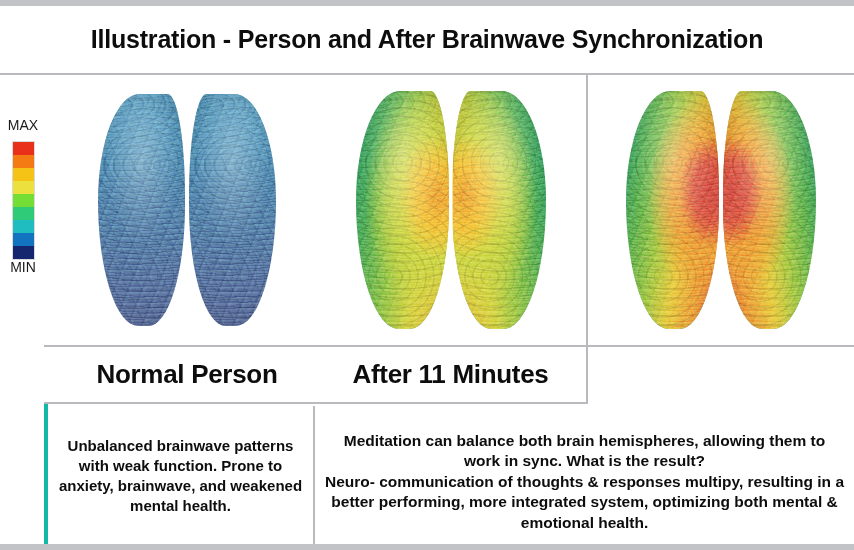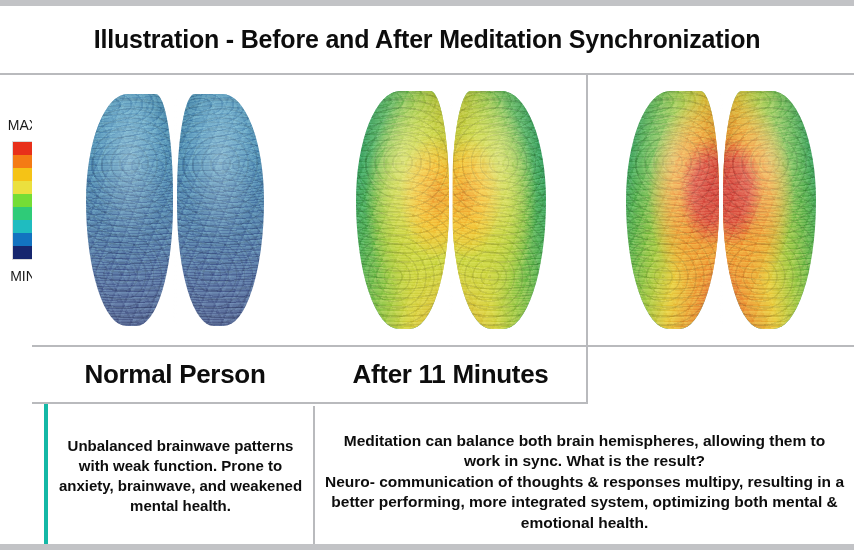--- a/index.html
+++ b/index.html
@@ -73,39 +73,39 @@
     flex-direction: column;
     align-items: center;
   }
   .legend-label {
     font-size: 14px;
     font-weight: normal;
     color: #1a1a1a;
     line-height: 1;
   }
   .legend-label.max { margin-bottom: 9px; }
-  .legend-label.min { margin-top: 9px; }
+  .legend-label.min { }
   .legend-scale {
     display: flex;
     flex-direction: column;
     width: 23px;
     border: 1px solid #dadada;
   }
   .legend-swatch {
     width: 100%;
     height: 13px;
   }
 
   
   .col {
     position: absolute;
     top: 0;
     height: 471px;
   }
-  .col-1 { left: 32px;  width: 288px; }
+  .col-1 { left: 44px;  width: 288px; }
   .col-2 { left: 315px; width: 273px; }
   .col-3 { left: 588px; width: 266px; }
 
   .col-1 .cell-img, .col-1 .cell-label { border-right: 2px solid #b9babd; }
   .col-2 .cell-img, .col-2 .cell-label { border-right: 2px solid #b9babd; }
 
   .cell-img {
     position: relative;
     height: 272px;
     background: #ffffff;
@@ -275,21 +275,21 @@
   }
 </style>
 </head>
 <body>
 
 <div class="page">
 
   <div class="rail-top"></div>
 
   <div class="title-bar">
-    <div class="title-text">Illustration - Before and After Meditation Synchronization</div>
+    <div class="title-text">Illustration - Person and After Brainwave Synchronization</div>
   </div>
 
   <div class="grid">
 
     <div class="legend-col">
       <div class="legend-inner">
         <div class="legend-label max">MAX</div>
         <div class="legend-scale">
           <div class="legend-swatch" style="background: rgb(232, 48, 26);"></div>
           <div class="legend-swatch" style="background: rgb(244, 123, 20);"></div>

